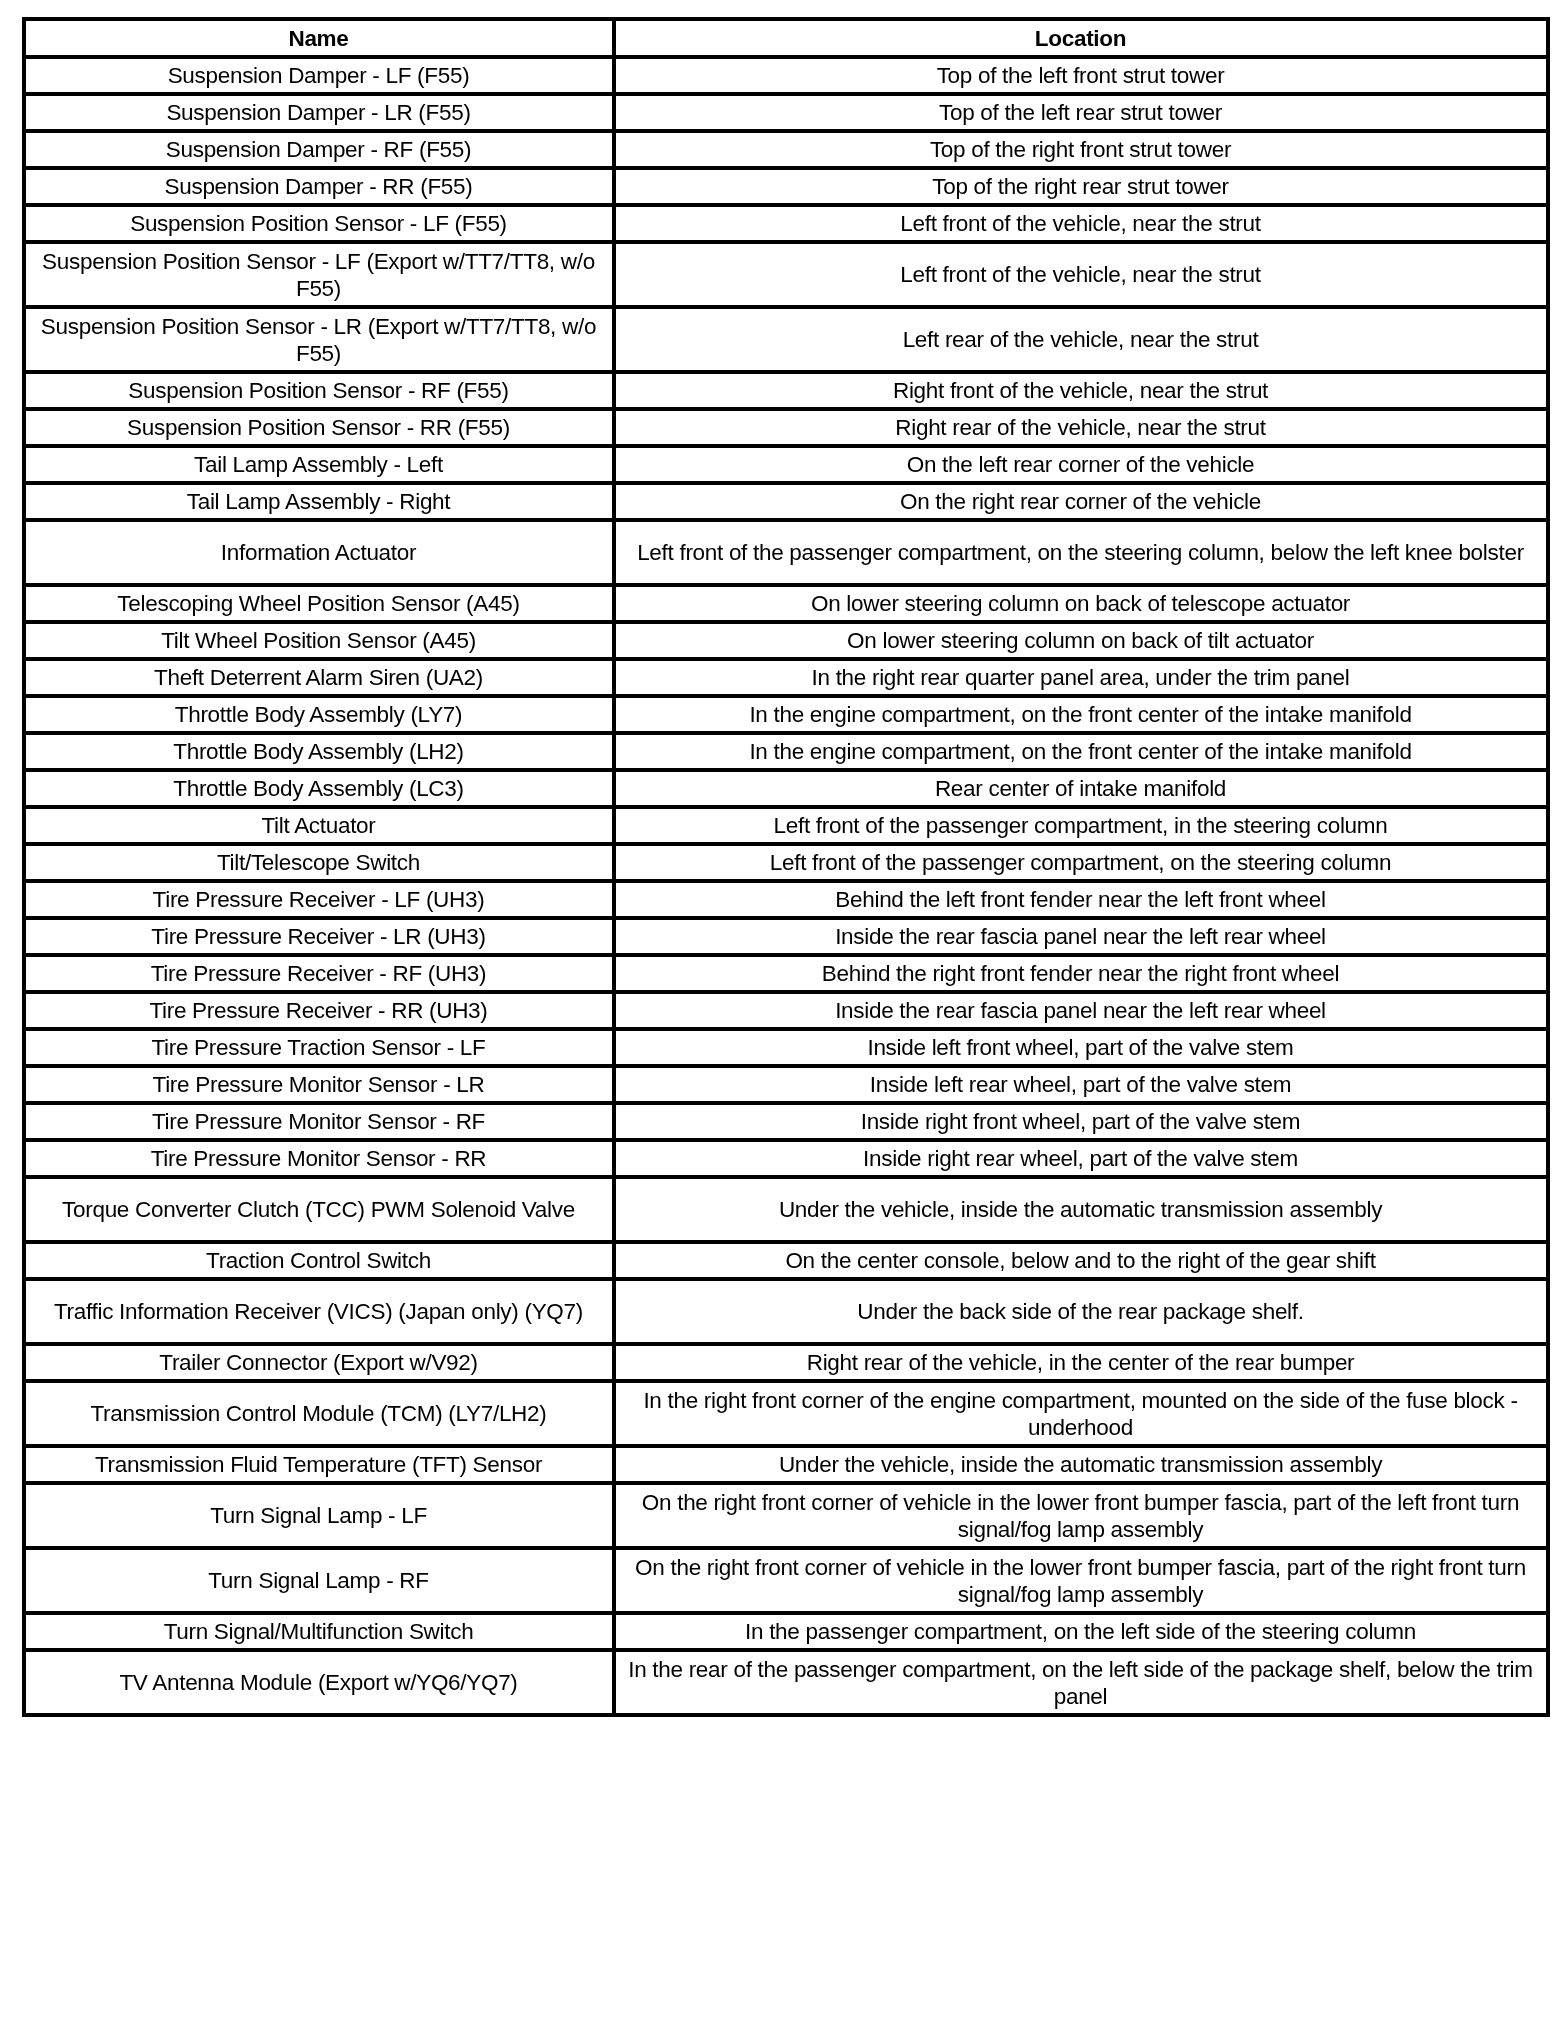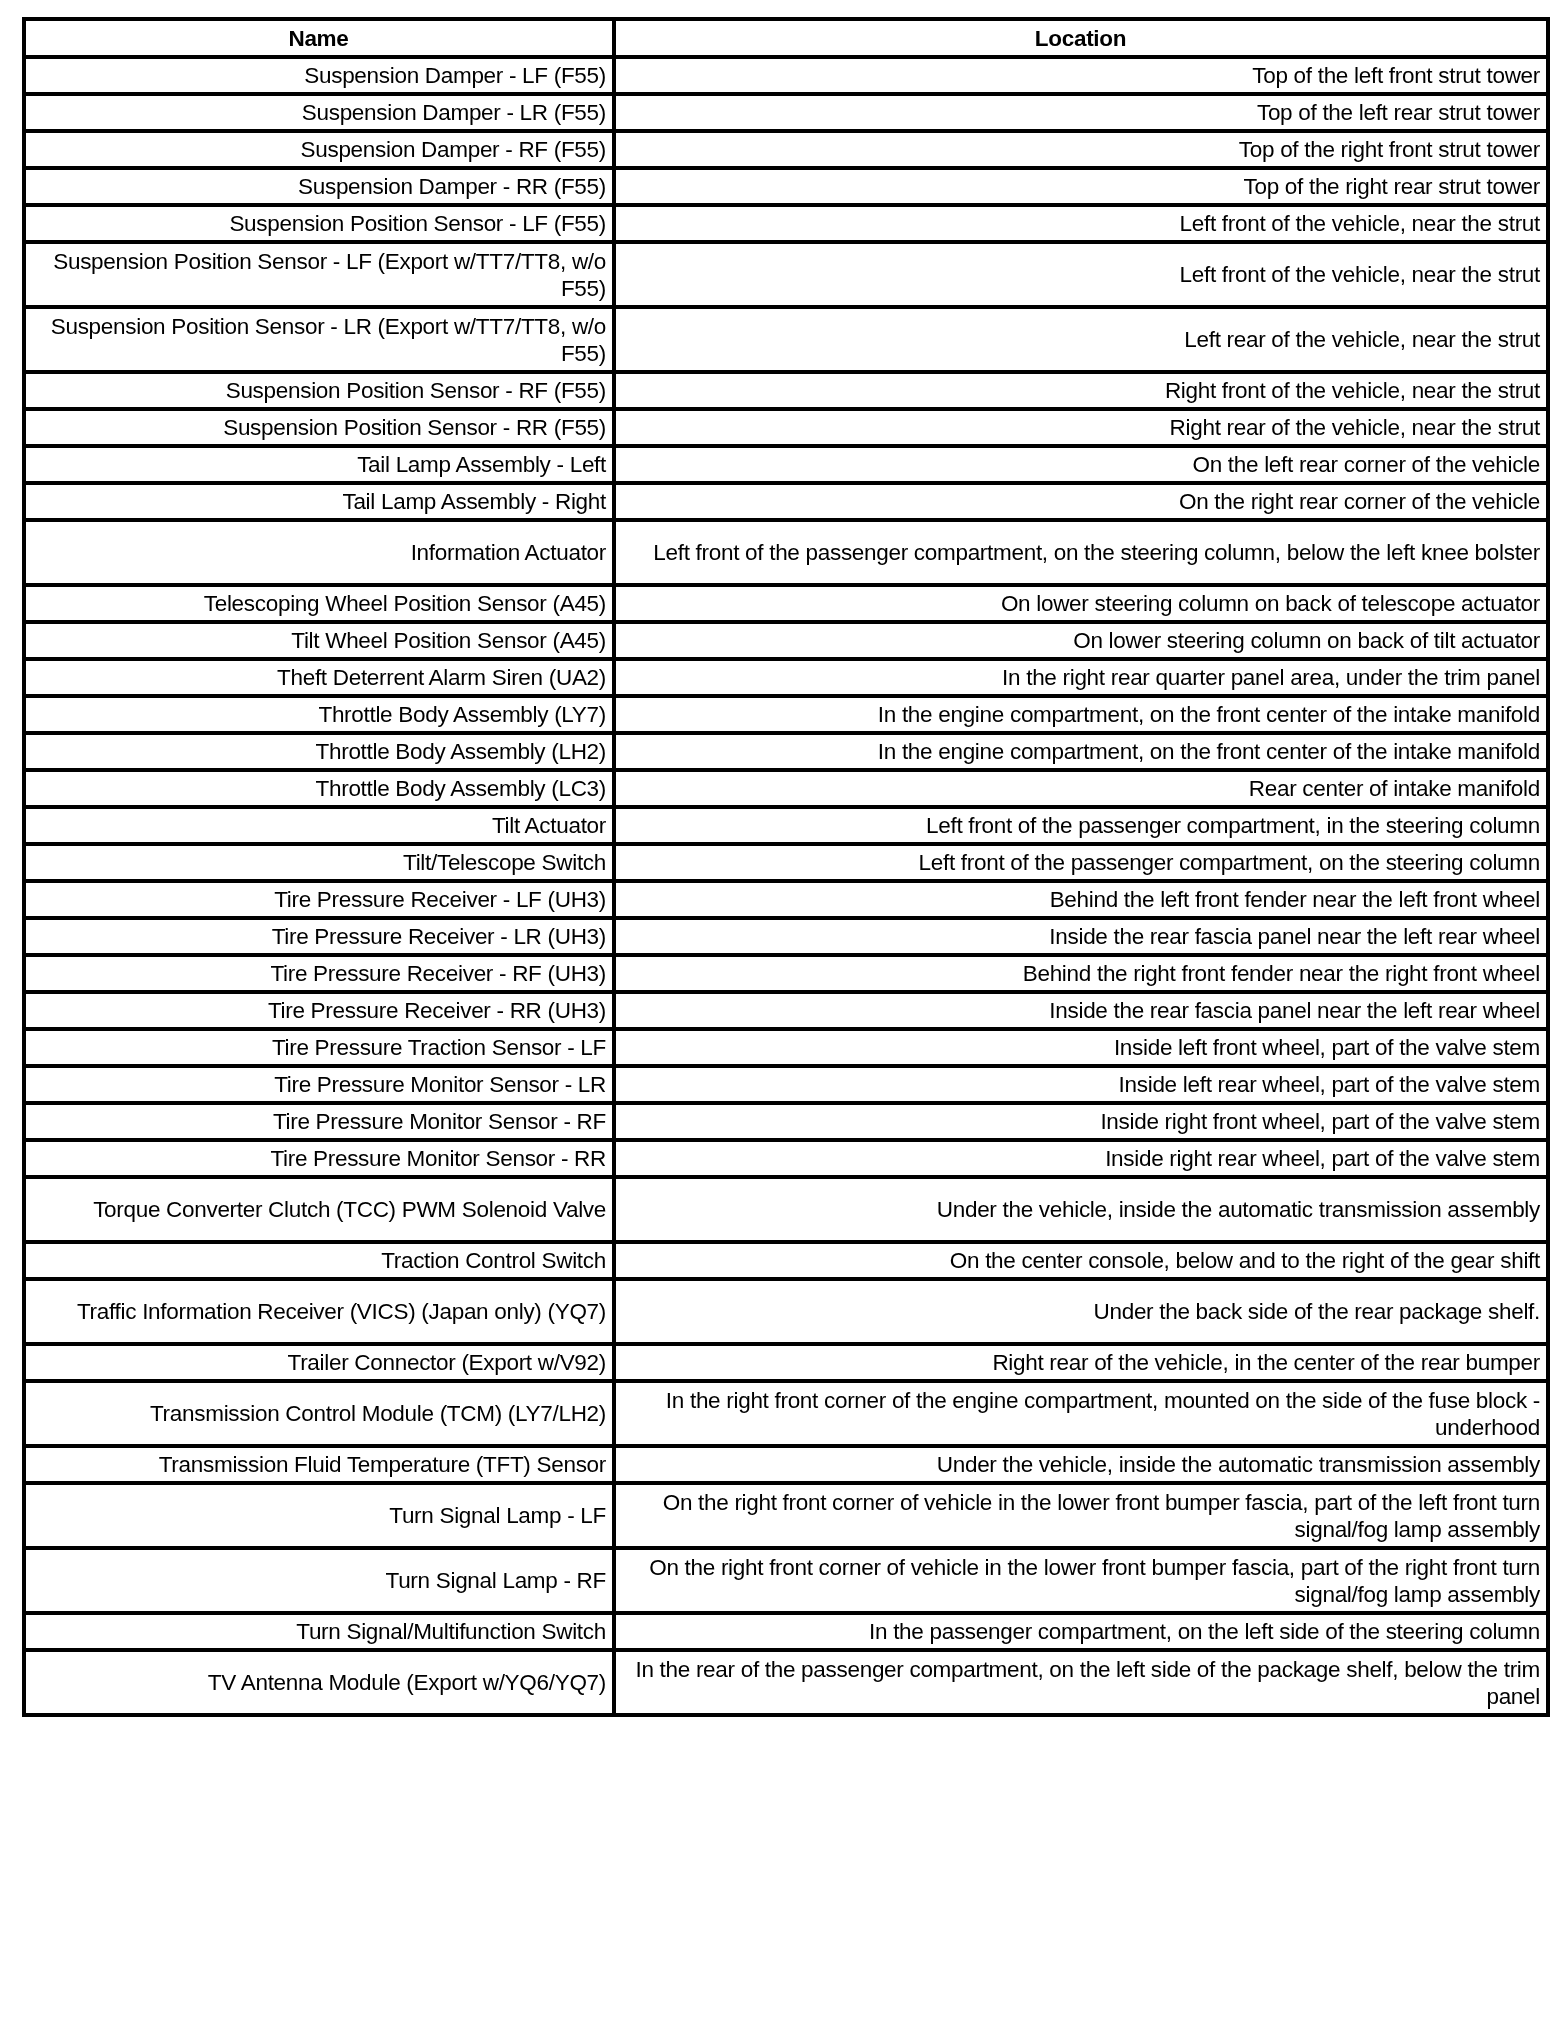--- a/index.html
+++ b/index.html
@@ -22,22 +22,22 @@
     line-height: 27px;
     vertical-align: middle;
   }
   th {
     font-weight: bold;
     text-align: center;
     height: 34px;
   }
   tr.single td { height: 33px; }
   tr.double td { height: 61px; }
-  td.name { text-align: right; }
-  td.loc { text-align: right; }
+  td.name { text-align: center; }
+  td.loc { text-align: center; }
 </style>
 </head>
 <body>
 
 <div class="table-wrap">
   <table>
     <colgroup>
       <col class="c-name">
       <col class="c-loc">
     </colgroup>

